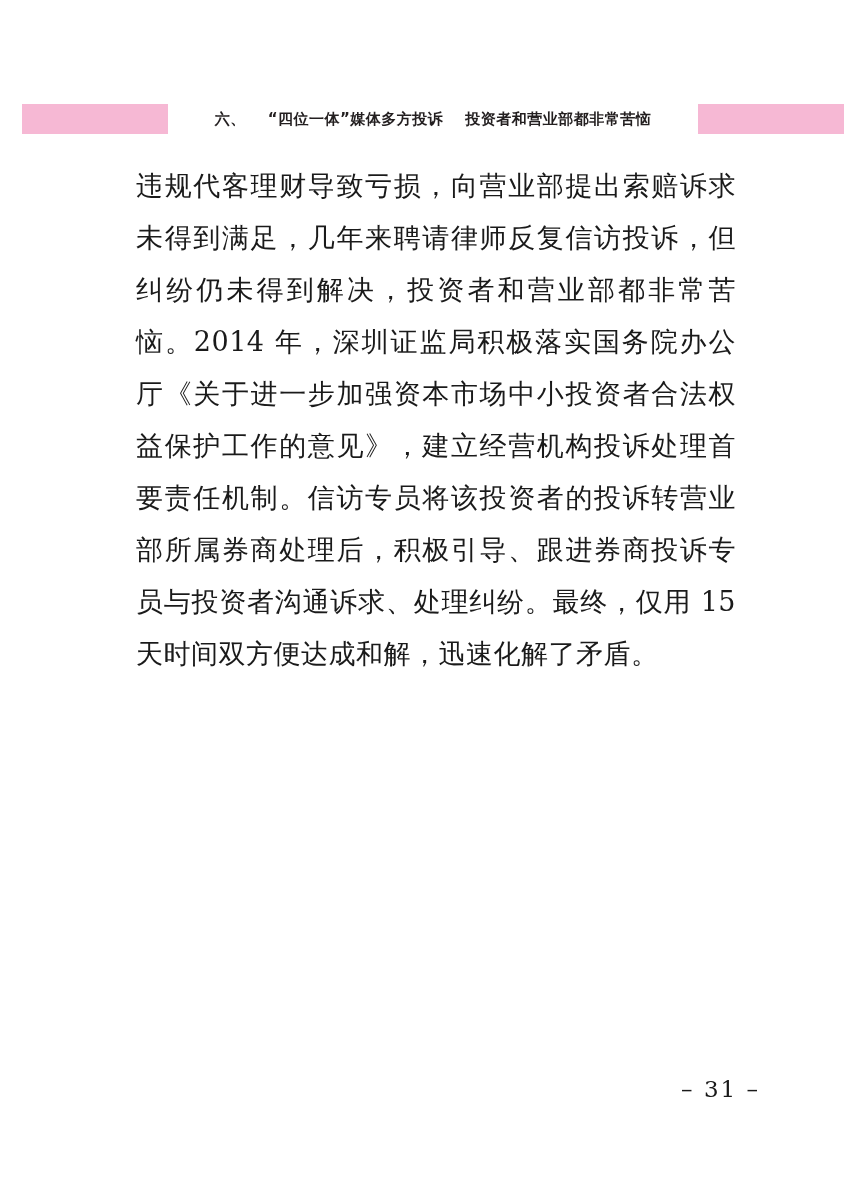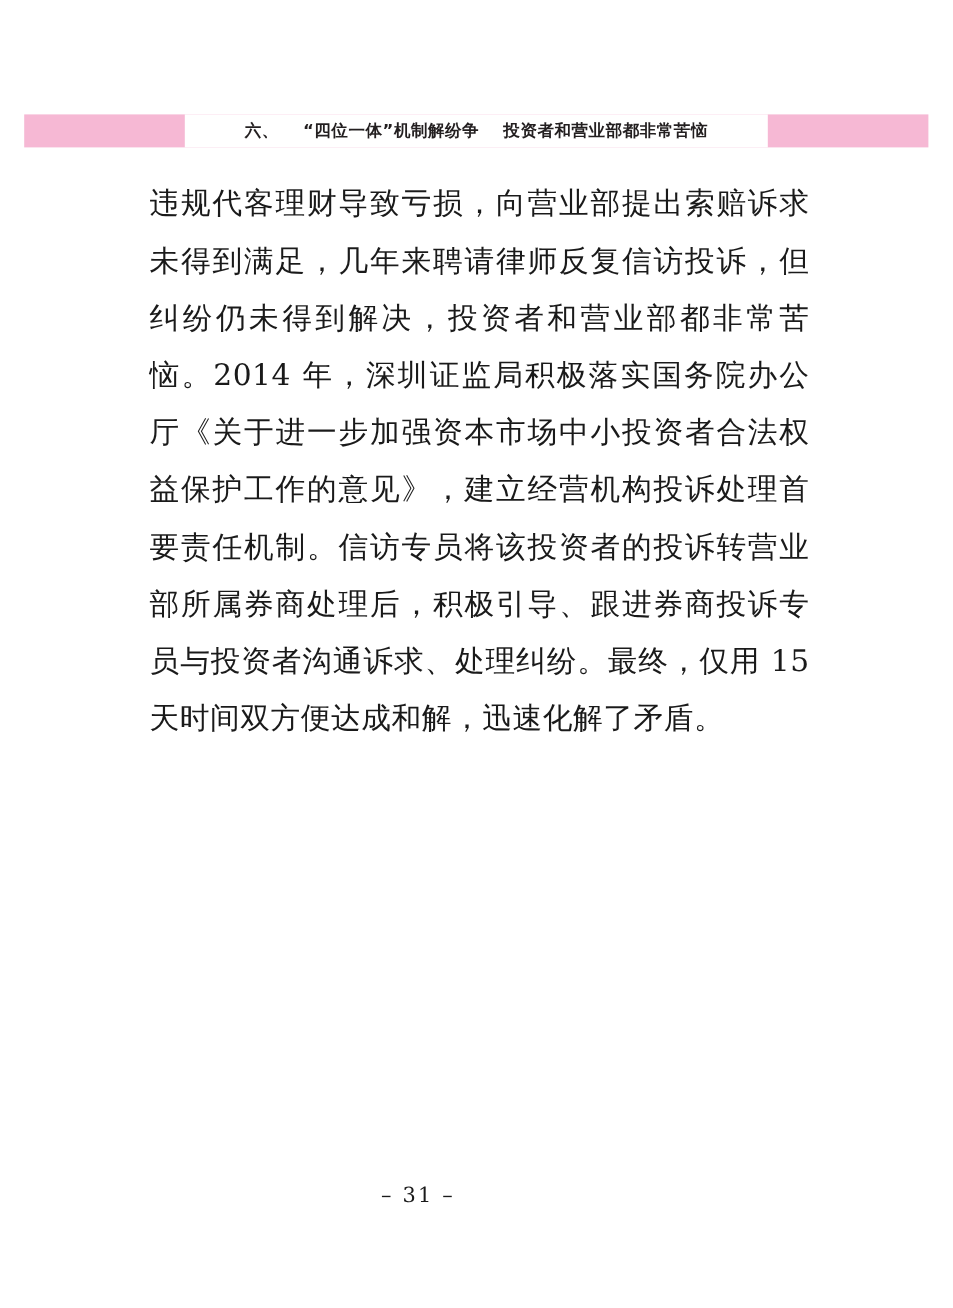--- a/index.html
+++ b/index.html
@@ -77,37 +77,37 @@
   .indent {
     text-indent: 56px;
   }
 
   
   .folio {
     position: absolute;
     left: 0;
     top: 1076px;
     width: 760px;
-    text-align: center;
+    text-align: right;
     font-family: "DejaVu Serif", "Liberation Serif", serif;
-    font-size: 19px;
+    font-size: 23px;
     color: #1a1a1a;
     letter-spacing: 2px;
   }
 </style>
 </head>
 <body>
 
 <div class="page">
 
   <div class="header-band"></div>
 
   <div class="header-inner">
     <span class="header-text">六、</span>
-      <span class="header-text">“四位一体”机制解纷争</span>
+      <span class="header-text">“四位一体”媒体多方投诉</span>
     <span class="header-text">投资者和营业部都非常苦恼</span>
   </div>
 
   <div class="body-area">
     <p class="para">违规代客理财导致亏损，向营业部提出索赔诉求未得到满足，几年来聘请律师反复信访投诉，但纠纷仍未得到解决，投资者和营业部都非常苦恼。2014 年，深圳证监局积极落实国务院办公厅《关于进一步加强资本市场中小投资者合法权益保护工作的意见》，建立经营机构投诉处理首要责任机制。信访专员将该投资者的投诉转营业部所属券商处理后，积极引导、跟进券商投诉专员与投资者沟通诉求、处理纠纷。最终，仅用 15 天时间双方便达成和解，迅速化解了矛盾。</p>
   </div>
 
   <div class="folio">– 31 –</div>
 
 </div>

